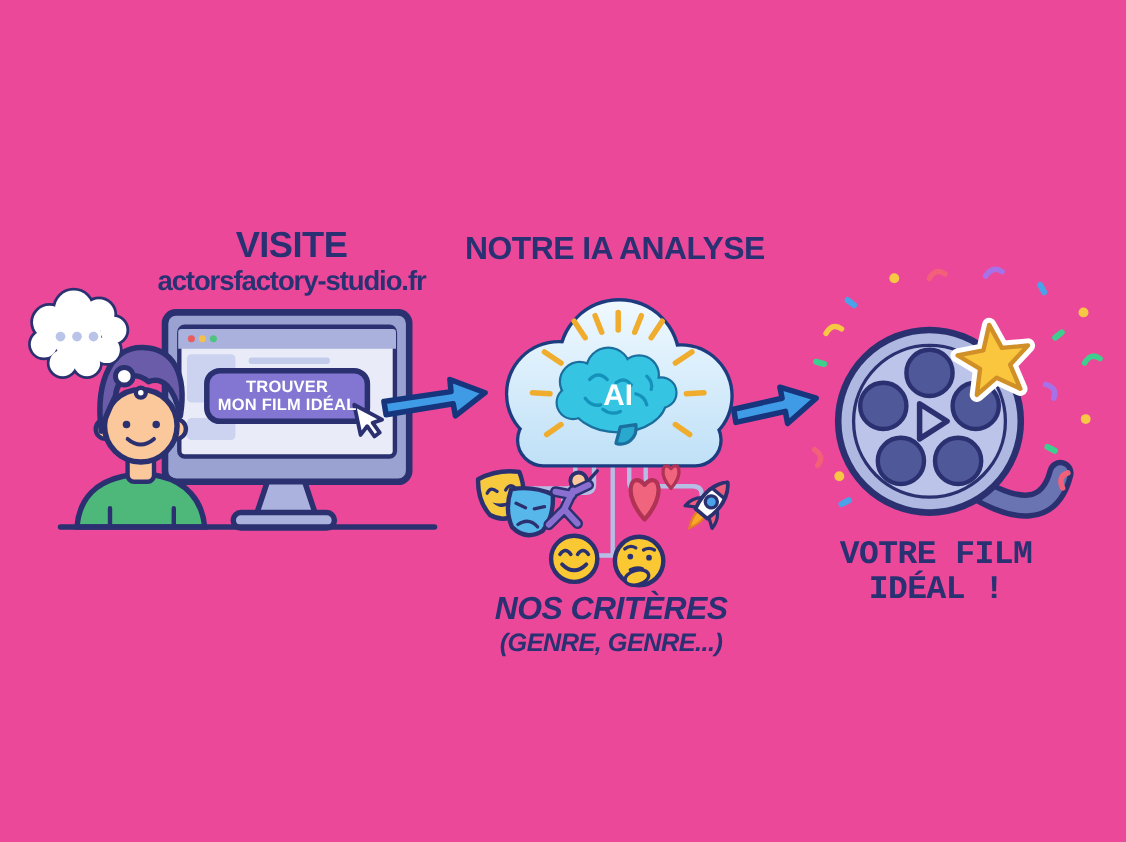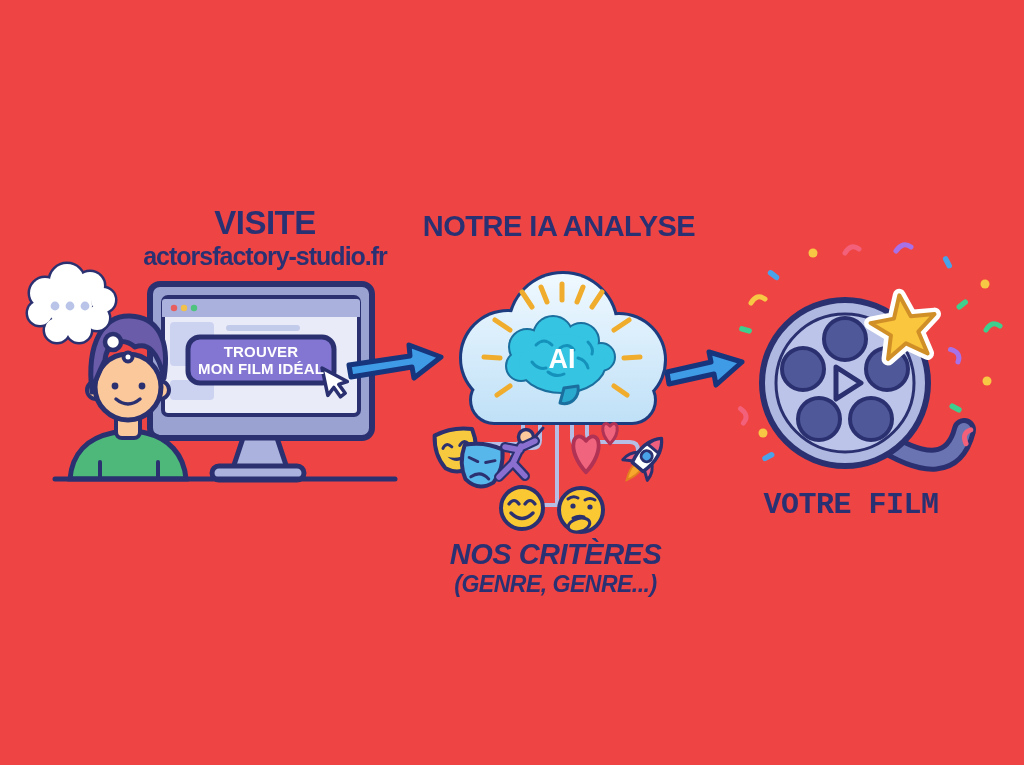--- a/index.html
+++ b/index.html
@@ -1,17 +1,17 @@
 <!DOCTYPE html>
 <html><head>
 <meta charset="utf-8">
 <style>
   html,body{margin:0;padding:0;background:#e8e8ec;}
   .canvas{
-    position:relative;width:1024px;height:765px;background:#ef4444;overflow:hidden;
+    position:relative;width:1024px;height:765px;background:#ec4899;overflow:hidden;
     font-family:"Liberation Sans",sans-serif;
   }
   svg.illu{position:absolute;left:0;top:0;width:1024px;height:765px;}
   .h{position:absolute;text-align:center;color:#2a3173;font-weight:bold;}
   .t1a{font-size:33px;line-height:33px;letter-spacing:-.5px;}
   .t1b{font-size:25px;line-height:26px;letter-spacing:-1px;margin-top:4px;}
   .t2{font-size:29px;line-height:31px;letter-spacing:-.5px;}
   .crita{font-size:29px;line-height:30px;letter-spacing:-.5px;}
   .critb{font-size:23px;line-height:25px;margin-top:3px;letter-spacing:-.5px;}
   .res{font-size:30px;line-height:32px;letter-spacing:-.5px;font-family:Liberation Mono, monospace;}
@@ -284,15 +284,16 @@
 
 <div class="ai-text">AI</div>
 
 <div class="h" style="left:413px;top:539px;width:285px;font-style:italic;">
   <div class="crita">NOS CRITÈRES</div>
   <div class="critb">(GENRE, GENRE...)</div>
 </div>
 
 <div class="h res" style="left:731px;top:489px;width:240px;">
   <div>VOTRE FILM</div>
+  <div>IDÉAL !</div>
 </div>
 
 </div>
 
 </body></html>

